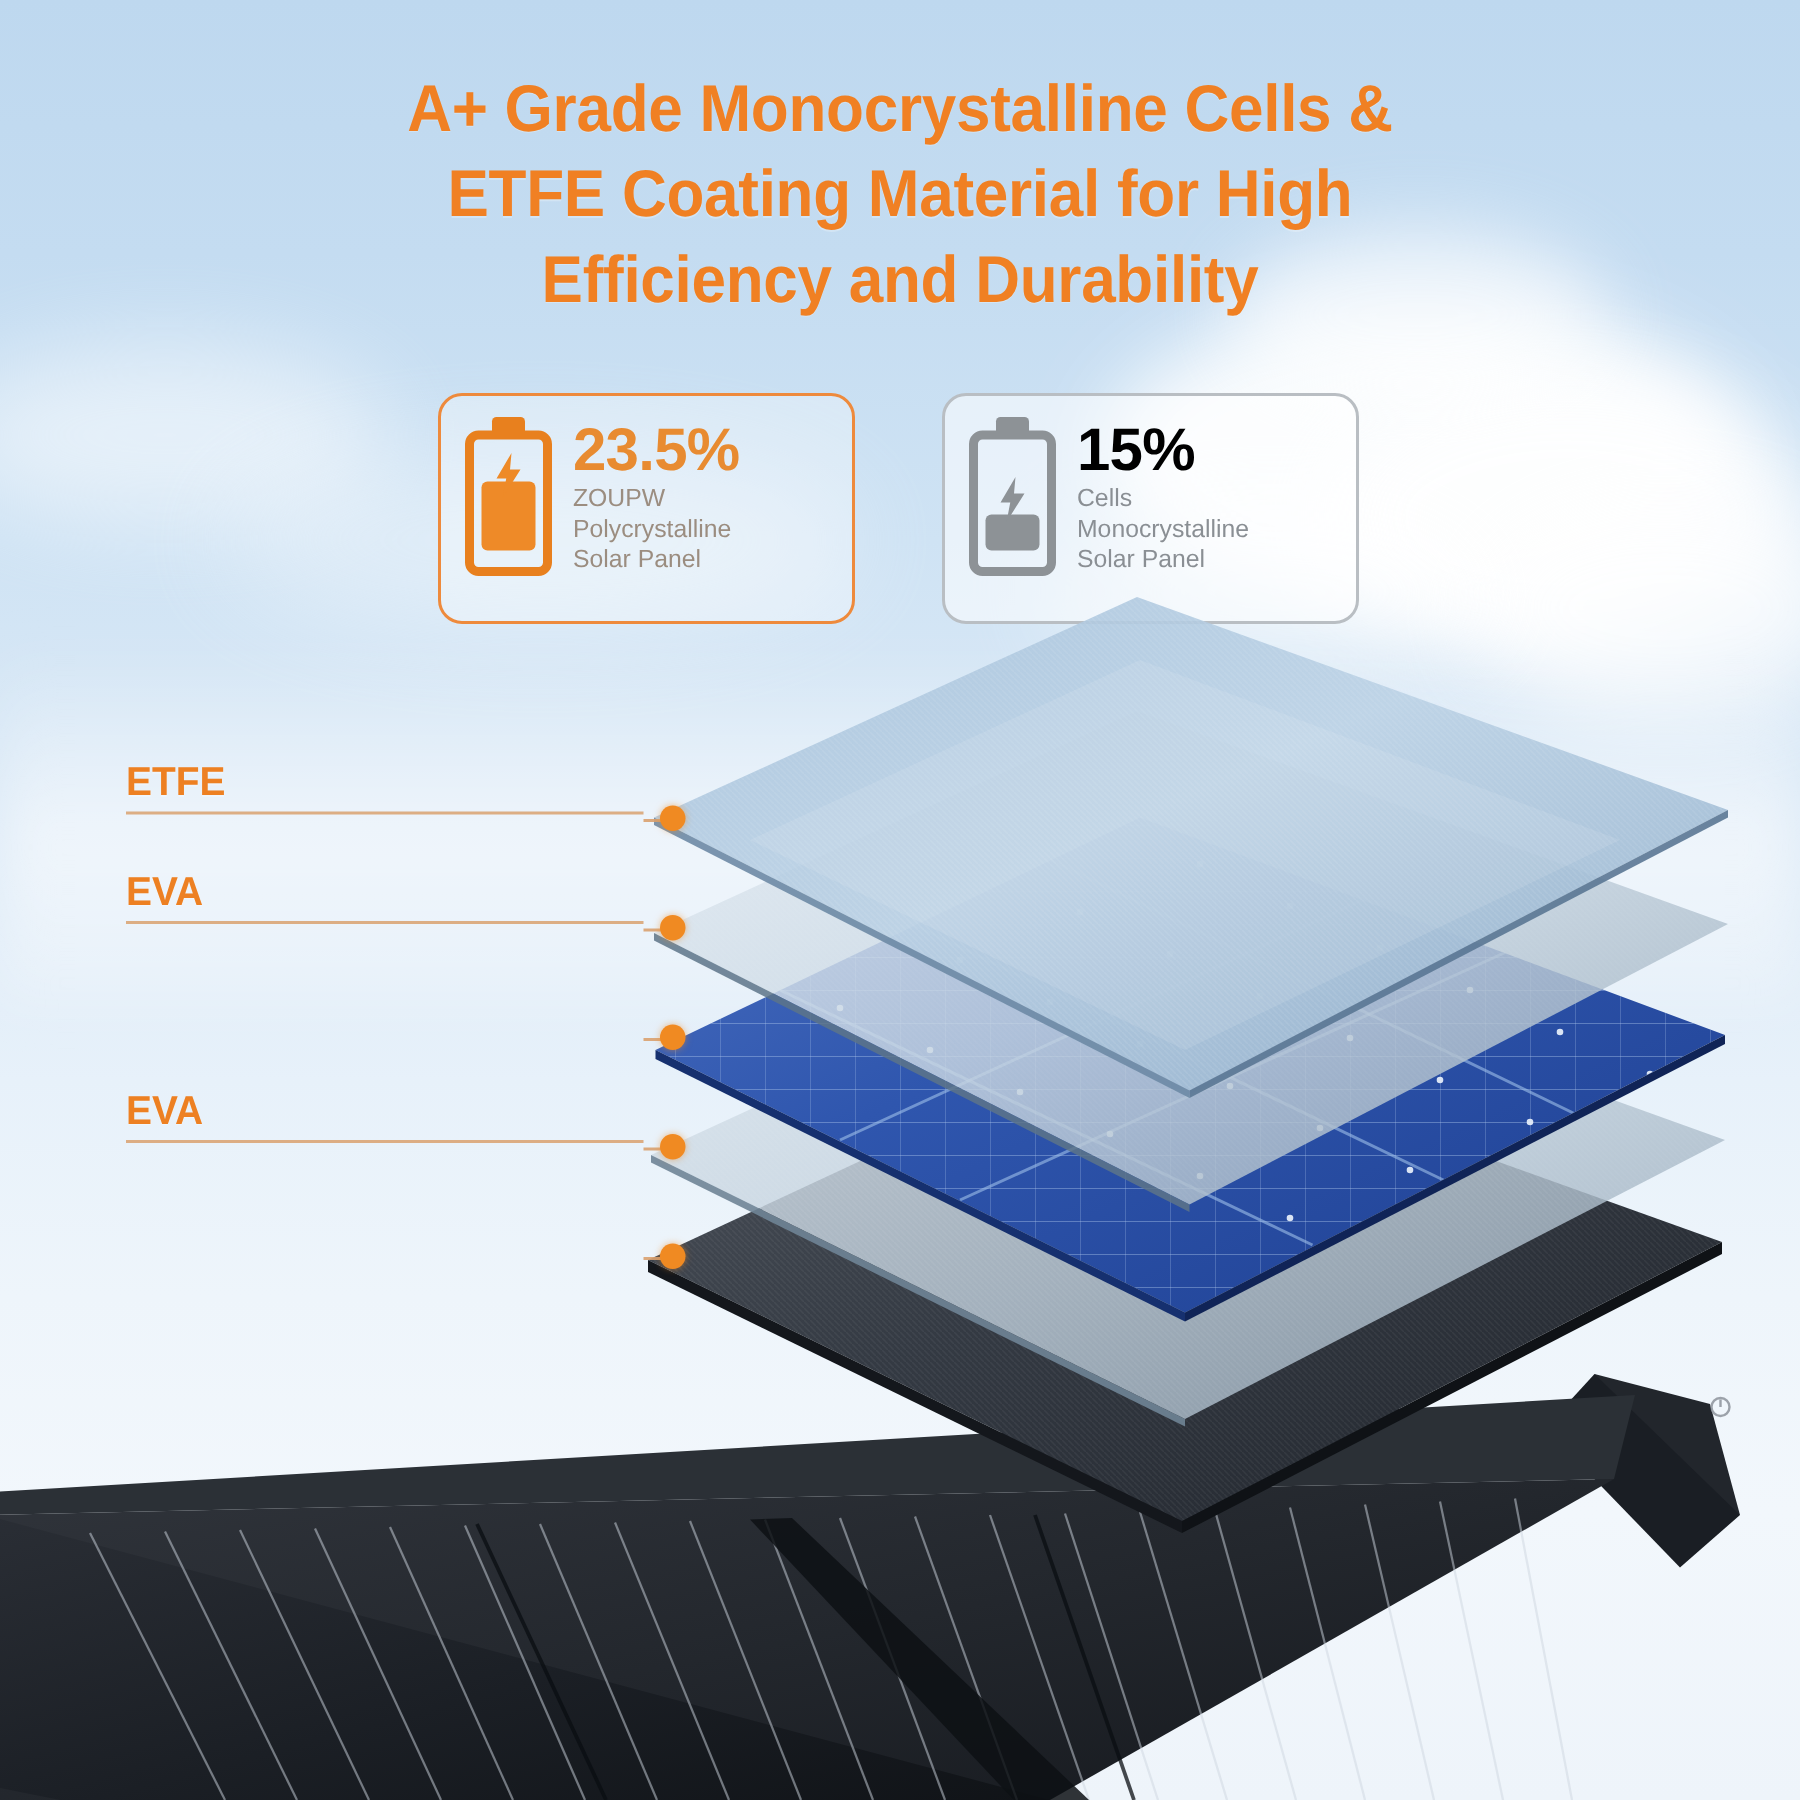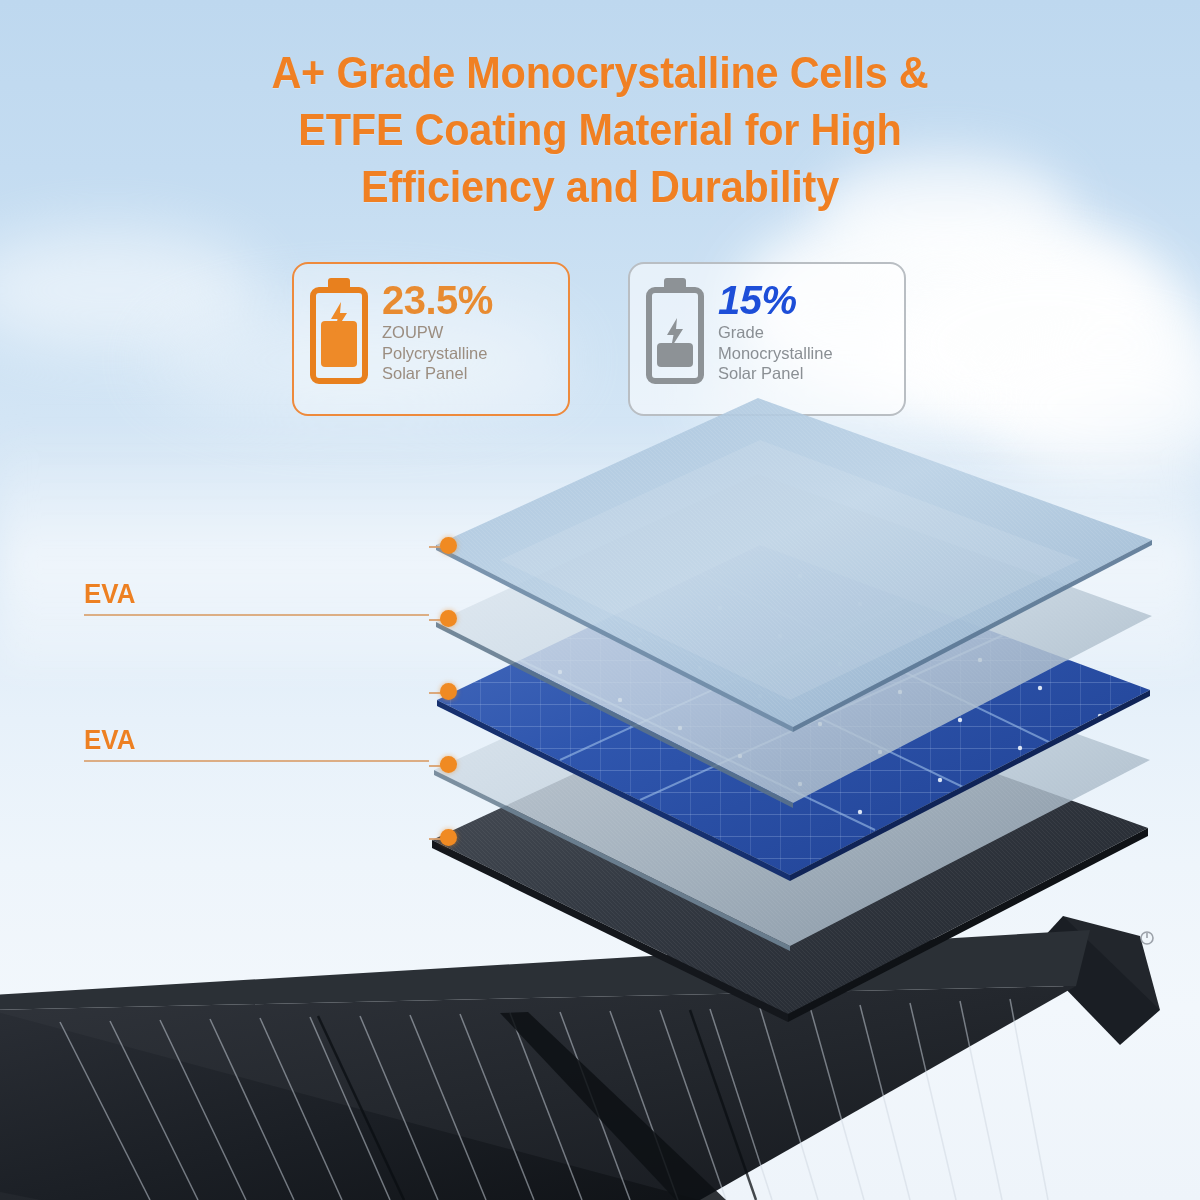--- a/index.html
+++ b/index.html
@@ -88,21 +88,21 @@
   .b-o .bolt{ top:24px; width:20px; height:30px; }
   
   .b-g .cap{ background:#8d9296; }
   .b-g .body{ border-color:#8d9296; background:transparent; }
   .b-g .fill{ left:11px; right:11px; bottom:17px; height:24px; background:#8d9296; }
   .b-g .bolt{ top:40px; width:20px; height:30px; }
 
   .badge-text{ display:flex; flex-direction:column; justify-content:center; }
   .pct{ font-size:40px; font-weight:bold; line-height:44px; letter-spacing:-.5px; }
   .pct-o{ color:#E88B31; }
-  .pct-g{ color:#1d4ed8;font-style:italic; }
+  .pct-g{ color:#000000; }
   .sub{ font-size:16.5px; line-height:20.5px; }
   .sub-o{ color:#9b8d80; }
   .sub-g{ color:#8a8f94; }
 
   
   .stack{ position:absolute; left:0; top:0; width:1200px; height:1200px; pointer-events:none; }
 
   
   .labels{ position:absolute; left:0; top:0; width:1200px; height:1200px; }
   .lab{ position:absolute; left:84px; }
@@ -162,21 +162,21 @@
     <div class="batt b-g">
       <div class="cap"></div>
       <div class="body"></div>
       <div class="fill"></div>
       <svg class="bolt" viewBox="0 0 20 30">
         <polygon points="12,0 2,17 8.5,17 6,30 18,11 11,11" fill="#8d9296"></polygon>
       </svg>
     </div>
     <div class="badge-text">
       <div class="pct pct-g">15%</div>
-      <div class="sub sub-g">Grade</div>
+      <div class="sub sub-g">Cells</div>
       <div class="sub sub-g">Monocrystalline</div>
       <div class="sub sub-g">Solar Panel</div>
     </div>
   </div>
 
 </div>
 
 <svg class="stack" viewBox="0 0 1200 1200">
   <defs>
 
@@ -350,20 +350,24 @@
       <polygon points="436,545 758,398 1152,540 793,727" fill="url(#pWeave)" opacity=".75"></polygon>
       <polygon points="500,560 760,440 1080,560 790,700" fill="#ffffff" opacity=".10"></polygon>
     </g>
     <polygon points="436,545 793,727 793,732 436,550" fill="#6d89a5" opacity=".9"></polygon>
     <polygon points="1152,540 1152,545 793,732 793,727" fill="#5a7794" opacity=".9"></polygon>
   </g>
 </svg>
 
 <div class="labels">
 
+  <div class="lab" style="top:506px;">
+    <div class="txt">ETFE</div>
+    <div class="rule" style="width:345px;"></div>
+  </div>
   <div class="leader" style="left:429px; top:546px; width:22px;"></div>
   <div class="dot" style="left:440px; top:537px;"></div>
 
   <div class="lab" style="top:579px;">
     <div class="txt">EVA</div>
     <div class="rule" style="width:345px;"></div>
   </div>
   <div class="leader" style="left:429px; top:619px; width:22px;"></div>
   <div class="dot" style="left:440px; top:610px;"></div>
 

